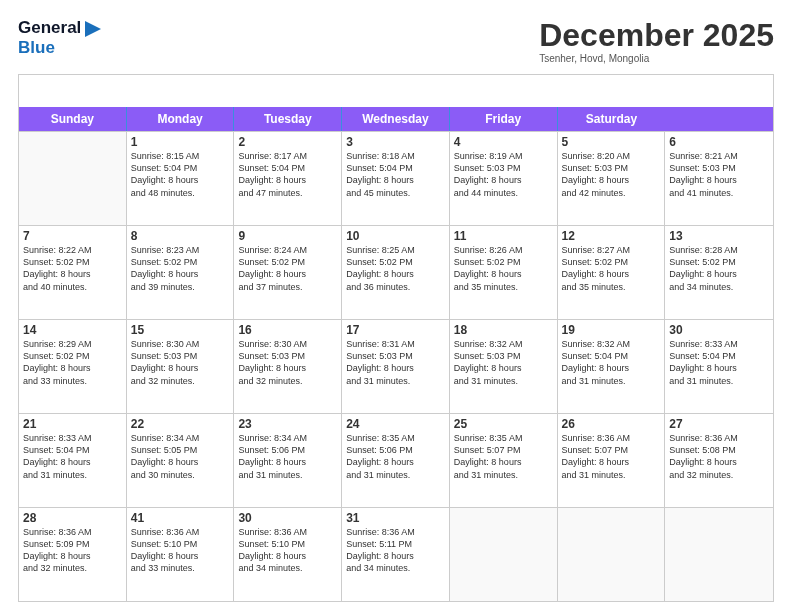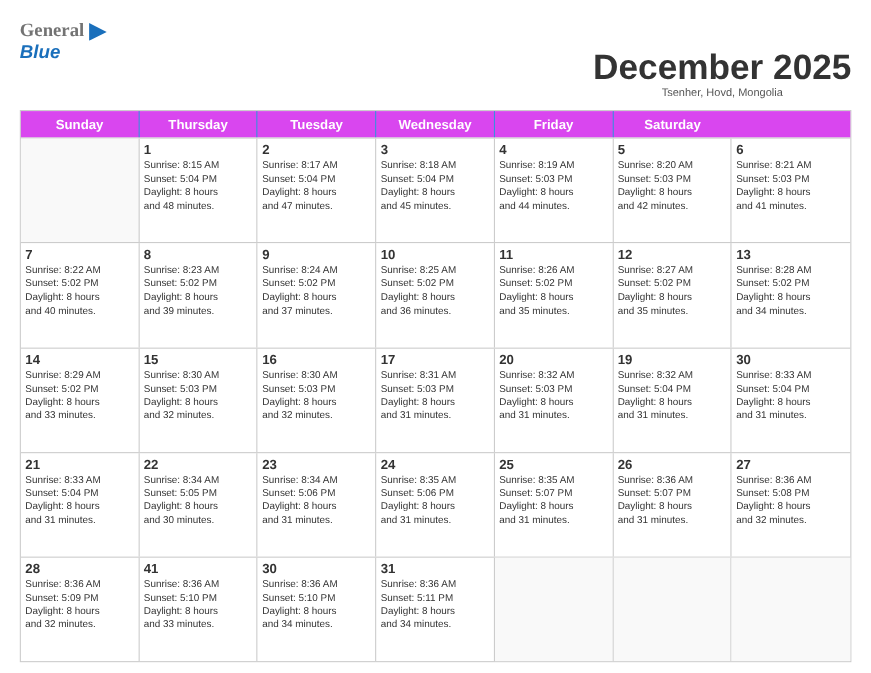--- a/index.html
+++ b/index.html
@@ -21,43 +21,43 @@
       display: flex;
       justify-content: space-between;
       align-items: flex-start;
       margin-bottom: 10px;
     }
     .logo {
       display: flex;
       align-items: center;
     }
     .title-block {
-      text-align: center;
-      margin-top: 26px;
+      text-align: left;
     }
     .month-title {
       font-size: 32px;
       font-weight: bold;
       color: #333;
       line-height: 1.1;
     }
     .subtitle {
       font-size: 10px;
       color: #555;
     }
     .calendar {
       flex: 1;
       display: flex;
       flex-direction: column;
       border: 1px solid #ccc;
     }
     .cal-header {
       display: grid;
       grid-template-columns: repeat(7, 1fr);
-      background: #d946ef;
+      background: #8b5cf6;
+      margin-top: 32px;
     }
     .cal-header-cell {
       color: #fff;
       font-size: 12px;
       font-weight: bold;
       text-align: center;
       padding: 5px 2px;
       border-right: 1px solid #3a8fdd;
     }
     .cal-header-cell:last-child { border-right: none; }
@@ -97,37 +97,37 @@
     }
   </style>
 </head>
 <body>
 
 <div class="page">
   <div class="header">
     <div class="logo">
       <div>
         <div style="font-size:17px;font-weight:bold;color:#333;line-height:1.15;">
-          <span style="color:#737373;font-family:Liberation Serif, serif;">General</span><svg width="20" height="16" viewBox="0 0 20 16" style="display:inline-block;vertical-align:middle;margin-left:2px;">
+          <span style="color:#0f172a;">General</span><svg width="20" height="16" viewBox="0 0 20 16" style="display:inline-block;vertical-align:middle;margin-left:2px;">
               <polygon points="2,0 18,8 2,16" fill="#1a6fbb"></polygon>
             </svg>
         </div>
-        <div style="font-size:17px;font-weight:bold;color:#1a6fbb;line-height:1.15;font-style:italic;">Blue</div>
+        <div style="font-size:17px;font-weight:bold;color:#1a6fbb;line-height:1.15;">Blue</div>
       </div>
     </div>
     <div class="title-block">
       <div class="month-title">December 2025</div>
       <div class="subtitle">Tsenher, Hovd, Mongolia</div>
     </div>
   </div>
 
   <div class="calendar">
     <div class="cal-header">
     <div class="cal-header-cell">Sunday</div>
-        <div class="cal-header-cell">Thursday</div>
+        <div class="cal-header-cell">Monday</div>
         <div class="cal-header-cell">Tuesday</div>
         <div class="cal-header-cell">Wednesday</div>
         <div class="cal-header-cell">Friday</div>
         <div class="cal-header-cell">Saturday</div>
       </div>
     <div class="cal-body">
     <div class="cal-row">
           <div class="cal-cell empty"></div>
           <div class="cal-cell">
             <span class="day-num">1</span>
@@ -195,21 +195,21 @@
           </div>
           <div class="cal-cell">
             <span class="day-num">16</span>
             <div class="cell-text">Sunrise: 8:30 AM<br>Sunset: 5:03 PM<br>Daylight: 8 hours<br>and 32 minutes.</div>
           </div>
           <div class="cal-cell">
             <span class="day-num">17</span>
             <div class="cell-text">Sunrise: 8:31 AM<br>Sunset: 5:03 PM<br>Daylight: 8 hours<br>and 31 minutes.</div>
           </div>
           <div class="cal-cell">
-            <span class="day-num">20</span>
+            <span class="day-num">18</span>
             <div class="cell-text">Sunrise: 8:32 AM<br>Sunset: 5:03 PM<br>Daylight: 8 hours<br>and 31 minutes.</div>
           </div>
           <div class="cal-cell">
             <span class="day-num">19</span>
             <div class="cell-text">Sunrise: 8:32 AM<br>Sunset: 5:04 PM<br>Daylight: 8 hours<br>and 31 minutes.</div>
           </div>
           <div class="cal-cell">
             <span class="day-num">30</span>
             <div class="cell-text">Sunrise: 8:33 AM<br>Sunset: 5:04 PM<br>Daylight: 8 hours<br>and 31 minutes.</div>
           </div>

